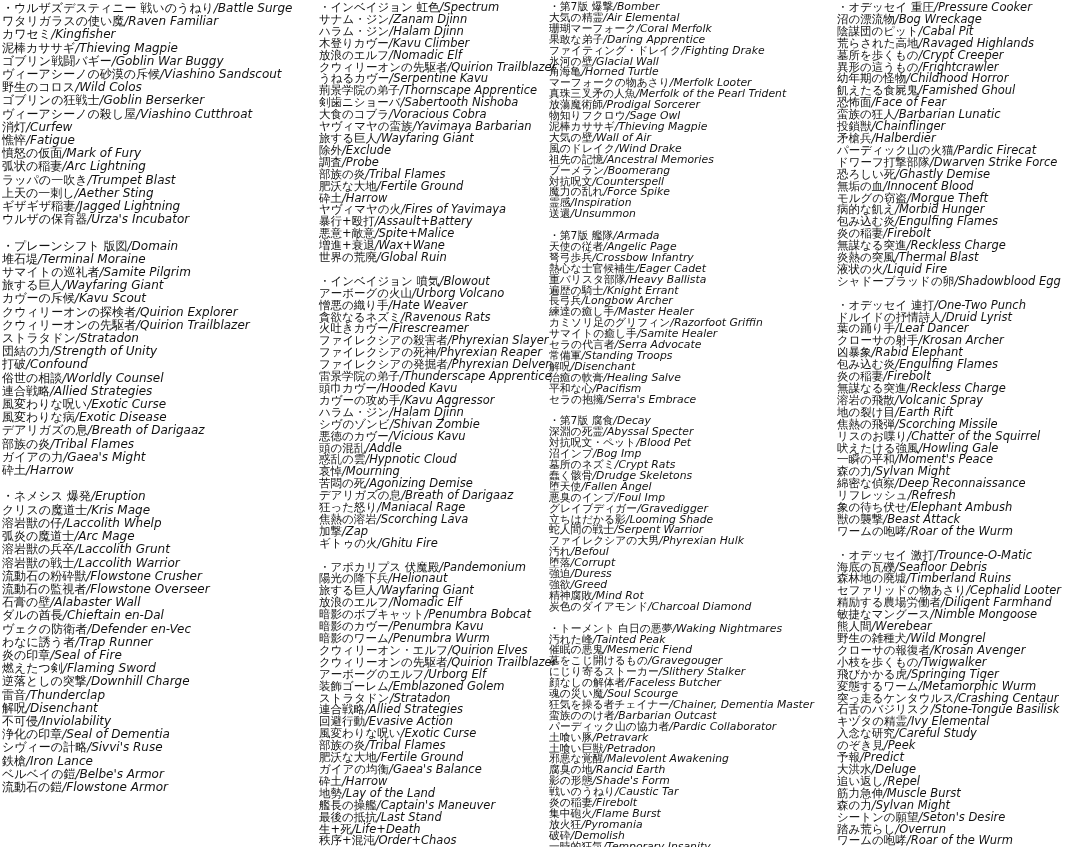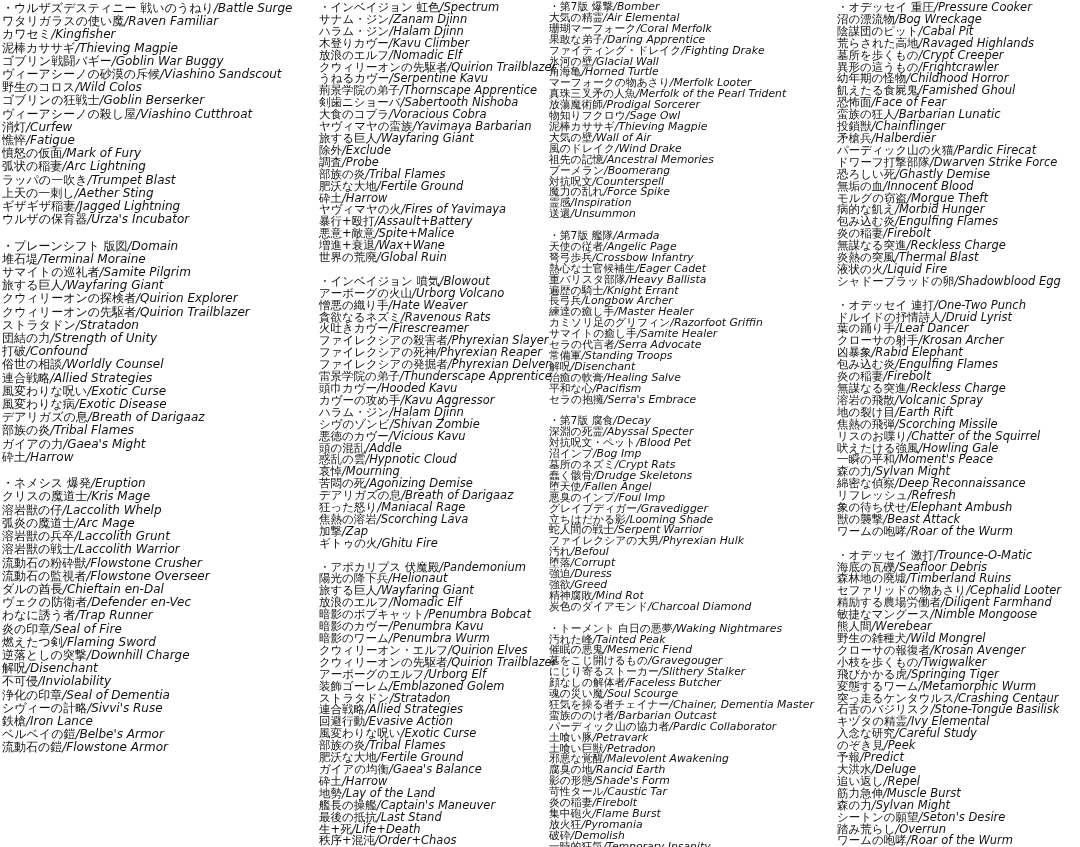--- a/index.html
+++ b/index.html
@@ -42,20 +42,21 @@
         <div class="line"><span class="jp">ラッパの一吹き</span><span class="en">/Trumpet Blast</span></div>
         <div class="line"><span class="jp">上天の一刺し</span><span class="en">/Aether Sting</span></div>
         <div class="line"><span class="jp">ギザギザ稲妻</span><span class="en">/Jagged Lightning</span></div>
         <div class="line"><span class="jp">ウルザの保育器</span><span class="en">/Urza's Incubator</span></div>
       </div>
       <div class="group">
         <div class="line"><span class="jp">・プレーンシフト 版図</span><span class="en">/Domain</span></div>
         <div class="line"><span class="jp">堆石堤</span><span class="en">/Terminal Moraine</span></div>
         <div class="line"><span class="jp">サマイトの巡礼者</span><span class="en">/Samite Pilgrim</span></div>
         <div class="line"><span class="jp">旅する巨人</span><span class="en">/Wayfaring Giant</span></div>
+        <div class="line"><span class="jp">カヴーの斥候</span><span class="en">/Kavu Scout</span></div>
         <div class="line"><span class="jp">クウィリーオンの探検者</span><span class="en">/Quirion Explorer</span></div>
         <div class="line"><span class="jp">クウィリーオンの先駆者</span><span class="en">/Quirion Trailblazer</span></div>
         <div class="line"><span class="jp">ストラタドン</span><span class="en">/Stratadon</span></div>
         <div class="line"><span class="jp">団結の力</span><span class="en">/Strength of Unity</span></div>
         <div class="line"><span class="jp">打破</span><span class="en">/Confound</span></div>
         <div class="line"><span class="jp">俗世の相談</span><span class="en">/Worldly Counsel</span></div>
         <div class="line"><span class="jp">連合戦略</span><span class="en">/Allied Strategies</span></div>
         <div class="line"><span class="jp">風変わりな呪い</span><span class="en">/Exotic Curse</span></div>
         <div class="line"><span class="jp">風変わりな病</span><span class="en">/Exotic Disease</span></div>
         <div class="line"><span class="jp">デアリガズの息</span><span class="en">/Breath of Darigaaz</span></div>
@@ -65,26 +66,28 @@
       </div>
       <div class="group">
         <div class="line"><span class="jp">・ネメシス 爆発</span><span class="en">/Eruption</span></div>
         <div class="line"><span class="jp">クリスの魔道士</span><span class="en">/Kris Mage</span></div>
         <div class="line"><span class="jp">溶岩獣の仔</span><span class="en">/Laccolith Whelp</span></div>
         <div class="line"><span class="jp">弧炎の魔道士</span><span class="en">/Arc Mage</span></div>
         <div class="line"><span class="jp">溶岩獣の兵卒</span><span class="en">/Laccolith Grunt</span></div>
         <div class="line"><span class="jp">溶岩獣の戦士</span><span class="en">/Laccolith Warrior</span></div>
         <div class="line"><span class="jp">流動石の粉砕獣</span><span class="en">/Flowstone Crusher</span></div>
         <div class="line"><span class="jp">流動石の監視者</span><span class="en">/Flowstone Overseer</span></div>
+        <div class="line"><span class="jp">石膏の壁</span><span class="en">/Alabaster Wall</span></div>
         <div class="line"><span class="jp">ダルの酋長</span><span class="en">/Chieftain en-Dal</span></div>
         <div class="line"><span class="jp">ヴェクの防衛者</span><span class="en">/Defender en-Vec</span></div>
         <div class="line"><span class="jp">わなに誘う者</span><span class="en">/Trap Runner</span></div>
         <div class="line"><span class="jp">炎の印章</span><span class="en">/Seal of Fire</span></div>
         <div class="line"><span class="jp">燃えたつ剣</span><span class="en">/Flaming Sword</span></div>
         <div class="line"><span class="jp">逆落としの突撃</span><span class="en">/Downhill Charge</span></div>
+        <div class="line"><span class="jp">雷音</span><span class="en">/Thunderclap</span></div>
         <div class="line"><span class="jp">解呪</span><span class="en">/Disenchant</span></div>
         <div class="line"><span class="jp">不可侵</span><span class="en">/Inviolability</span></div>
         <div class="line"><span class="jp">浄化の印章</span><span class="en">/Seal of Dementia</span></div>
         <div class="line"><span class="jp">シヴィーの計略</span><span class="en">/Sivvi's Ruse</span></div>
         <div class="line"><span class="jp">鉄槍</span><span class="en">/Iron Lance</span></div>
         <div class="line"><span class="jp">ベルベイの鎧</span><span class="en">/Belbe's Armor</span></div>
         <div class="line"><span class="jp">流動石の鎧</span><span class="en">/Flowstone Armor</span></div>
       </div>
     </div>
   <div class="col" data-column="1">
@@ -234,21 +237,21 @@
         <div class="line"><span class="jp">顔なしの解体者</span><span class="en">/Faceless Butcher</span></div>
         <div class="line"><span class="jp">魂の災い魔</span><span class="en">/Soul Scourge</span></div>
         <div class="line"><span class="jp">狂気を操る者チェイナー</span><span class="en">/Chainer, Dementia Master</span></div>
         <div class="line"><span class="jp">蛮族ののけ者</span><span class="en">/Barbarian Outcast</span></div>
         <div class="line"><span class="jp">パーディック山の協力者</span><span class="en">/Pardic Collaborator</span></div>
         <div class="line"><span class="jp">土喰い豚</span><span class="en">/Petravark</span></div>
         <div class="line"><span class="jp">土喰い巨獣</span><span class="en">/Petradon</span></div>
         <div class="line"><span class="jp">邪悪な覚醒</span><span class="en">/Malevolent Awakening</span></div>
         <div class="line"><span class="jp">腐臭の地</span><span class="en">/Rancid Earth</span></div>
         <div class="line"><span class="jp">影の形態</span><span class="en">/Shade's Form</span></div>
-        <div class="line"><span class="jp">苛性タール</span><span class="en">/Caustic Tar</span></div>
+        <div class="line"><span class="jp">戦いのうねり</span><span class="en">/Caustic Tar</span></div>
         <div class="line"><span class="jp">炎の稲妻</span><span class="en">/Firebolt</span></div>
         <div class="line"><span class="jp">集中砲火</span><span class="en">/Flame Burst</span></div>
         <div class="line"><span class="jp">放火狂</span><span class="en">/Pyromania</span></div>
         <div class="line"><span class="jp">破砕</span><span class="en">/Demolish</span></div>
         <div class="line"><span class="jp">一時的狂気</span><span class="en">/Temporary Insanity</span></div>
       </div>
     </div>
   <div class="col" data-column="3">
       <div class="group">
         <div class="line"><span class="jp">・オデッセイ 重圧</span><span class="en">/Pressure Cooker</span></div>

